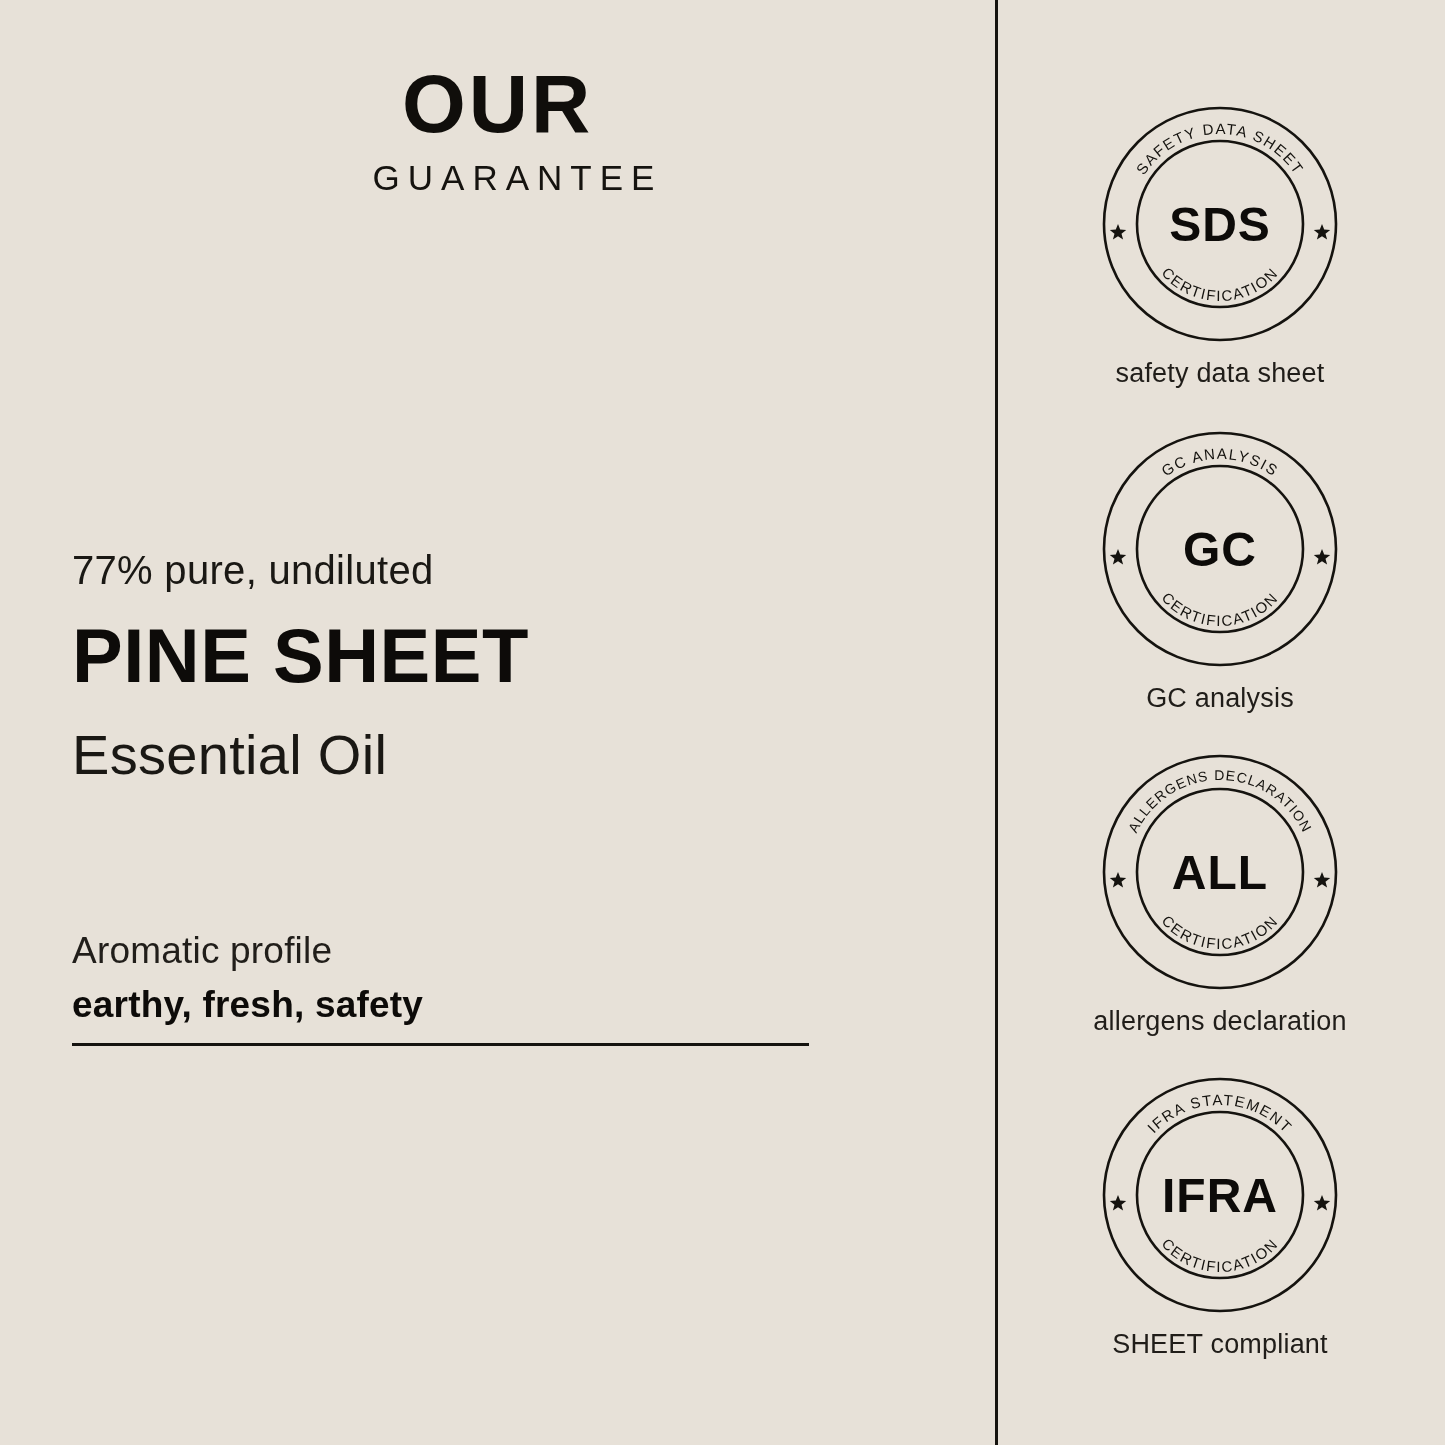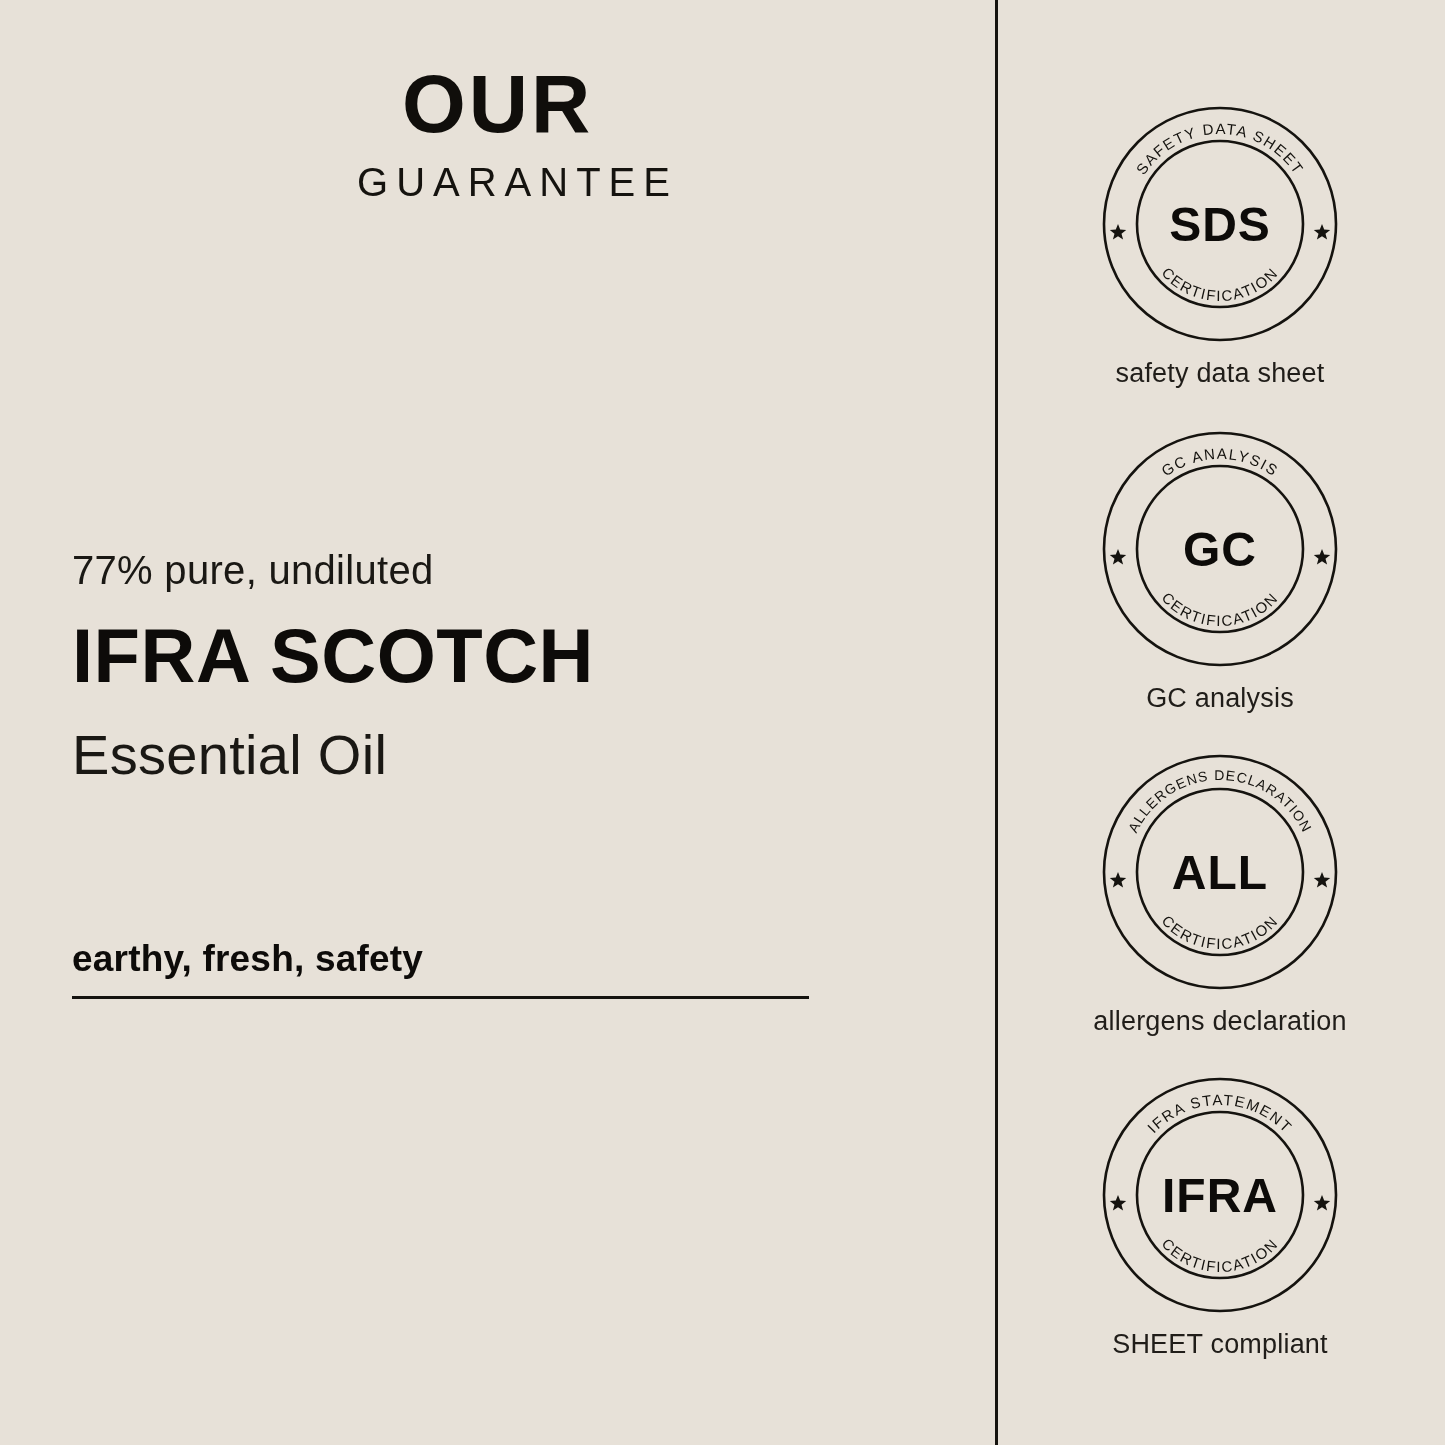--- a/index.html
+++ b/index.html
@@ -50,21 +50,21 @@
     text-align: center;
   }
   .header-our {
     font-size: 82px;
     font-weight: 700;
     letter-spacing: 3px;
     line-height: 1.02;
     color: #100e0b;
   }
   .header-guarantee {
-    font-size: 40px;
+    font-size: 35px;
     font-weight: 400;
     letter-spacing: 8px;
     line-height: 1.5;
     color: #15130f;
     margin-top: 6px;
     margin-left: 40px;
   }
 
   .product-block {
     position: absolute;
@@ -185,28 +185,29 @@
 
   <div class="left-col">
 
     <div class="header-block">
       <div class="header-our">OUR</div>
       <div class="header-guarantee">GUARANTEE</div>
     </div>
 
     <div class="product-block">
       <div class="product-eyebrow">77% pure, undiluted</div>
-      <div class="product-name">IFRA SCOTCH</div>
+      <div class="product-name">PINE SHEET</div>
       <div class="product-type">Essential Oil</div>
     </div>
 
     <div class="specs">
 
 
       <div class="spec">
+        <div class="spec-label">Aromatic profile</div>
         <div class="spec-value">earthy, fresh, safety</div>
         <div class="spec-rule"></div>
       </div>
 
     </div>
   </div>
 
   <div class="right-col">
 
     <div class="badge-item" style="top:102px;">

